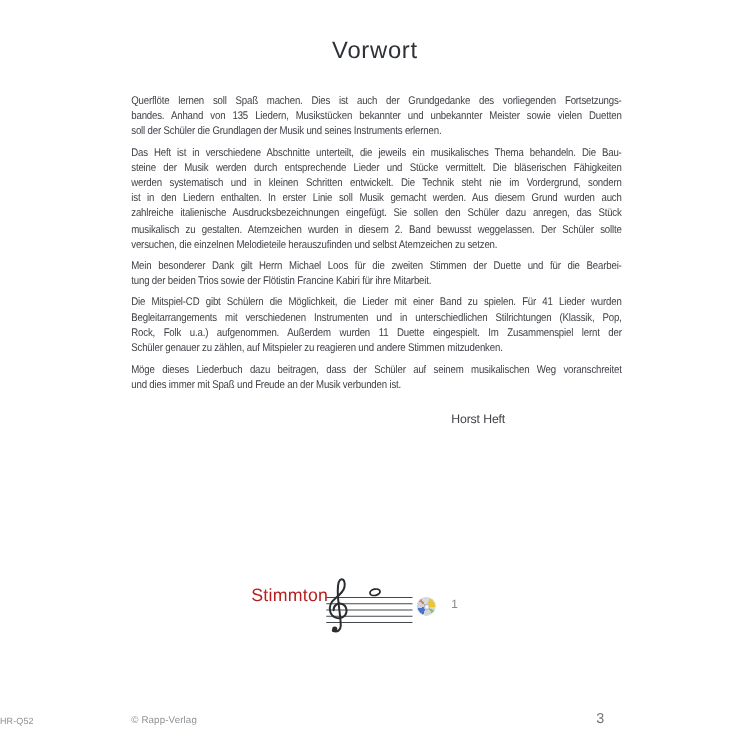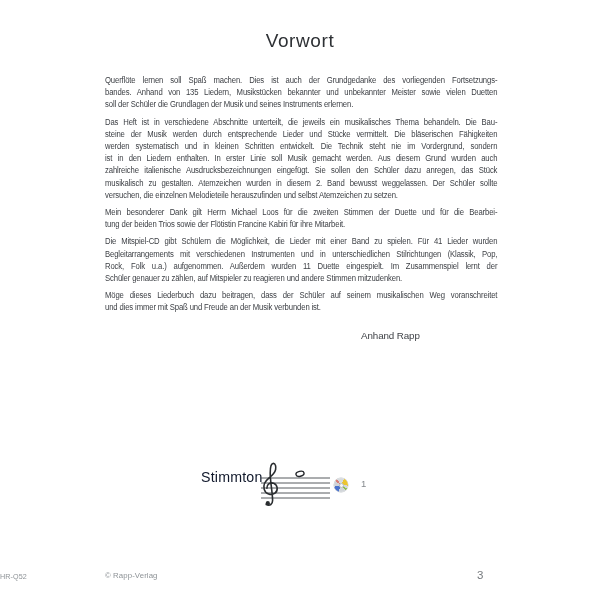--- a/index.html
+++ b/index.html
@@ -19,21 +19,21 @@
   }
   .para + .para { margin-top:5px; }
   .line { text-align:justify; text-align-last:justify; white-space:normal; }
   .line.last { text-align-last:left; }
   .signature {
     position:absolute; left:361px; top:330px;
     font-size:9.8px; letter-spacing:-0.1px; color:#3e4146;
   }
   .tuning-label {
     position:absolute; left:201px; top:469px;
-    font-size:14.2px; letter-spacing:0.2px; color:#0f172a;
+    font-size:14.2px; letter-spacing:0.2px; color:#b91c1c;
   }
   .staff-svg { position:absolute; left:258px; top:460px; }
   .cd {
     position:absolute; left:334px; top:478px; width:14px; height:14px;
     border-radius:50%;
     background:conic-gradient(from 0deg,
       #d7dbde 0deg 25deg, #ecc530 25deg 95deg, #d2d6da 95deg 120deg,
       #8fbf4d 120deg 140deg, #d2d6da 140deg 200deg, #4a72cc 200deg 255deg,
       #cfd3d7 255deg 305deg, #d98079 305deg 325deg, #d7dbde 325deg 360deg);
     box-shadow:0 0 0 0.5px #c3c7cb;
@@ -91,21 +91,21 @@
         <div class="line">Begleitarrangements mit verschiedenen Instrumenten und in unterschiedlichen Stilrichtungen (Klassik, Pop,</div>
         <div class="line">Rock, Folk u.a.) aufgenommen. Außerdem wurden 11 Duette eingespielt. Im Zusammenspiel lernt der</div>
         <div class="line last">Schüler genauer zu zählen, auf Mitspieler zu reagieren und andere Stimmen mitzudenken.</div>
       </div>
       <div class="para">
         <div class="line">Möge dieses Liederbuch dazu beitragen, dass der Schüler auf seinem musikalischen Weg voranschreitet</div>
         <div class="line last">und dies immer mit Spaß und Freude an der Musik verbunden ist.</div>
       </div>
     </div>
 
-  <div class="signature">Anhand Rapp</div>
+  <div class="signature">Horst Heft</div>
 
   <div class="tuning-label">Stimmton</div>
 
   <svg class="staff-svg" width="76" height="52" viewBox="0 0 76 52">
     <g stroke="#44484c" stroke-width="0.9">
       <line x1="3" y1="18" x2="72" y2="18"></line>
       <line x1="3" y1="23" x2="72" y2="23"></line>
       <line x1="3" y1="28" x2="72" y2="28"></line>
       <line x1="3" y1="33" x2="72" y2="33"></line>
       <line x1="3" y1="38" x2="72" y2="38"></line>

